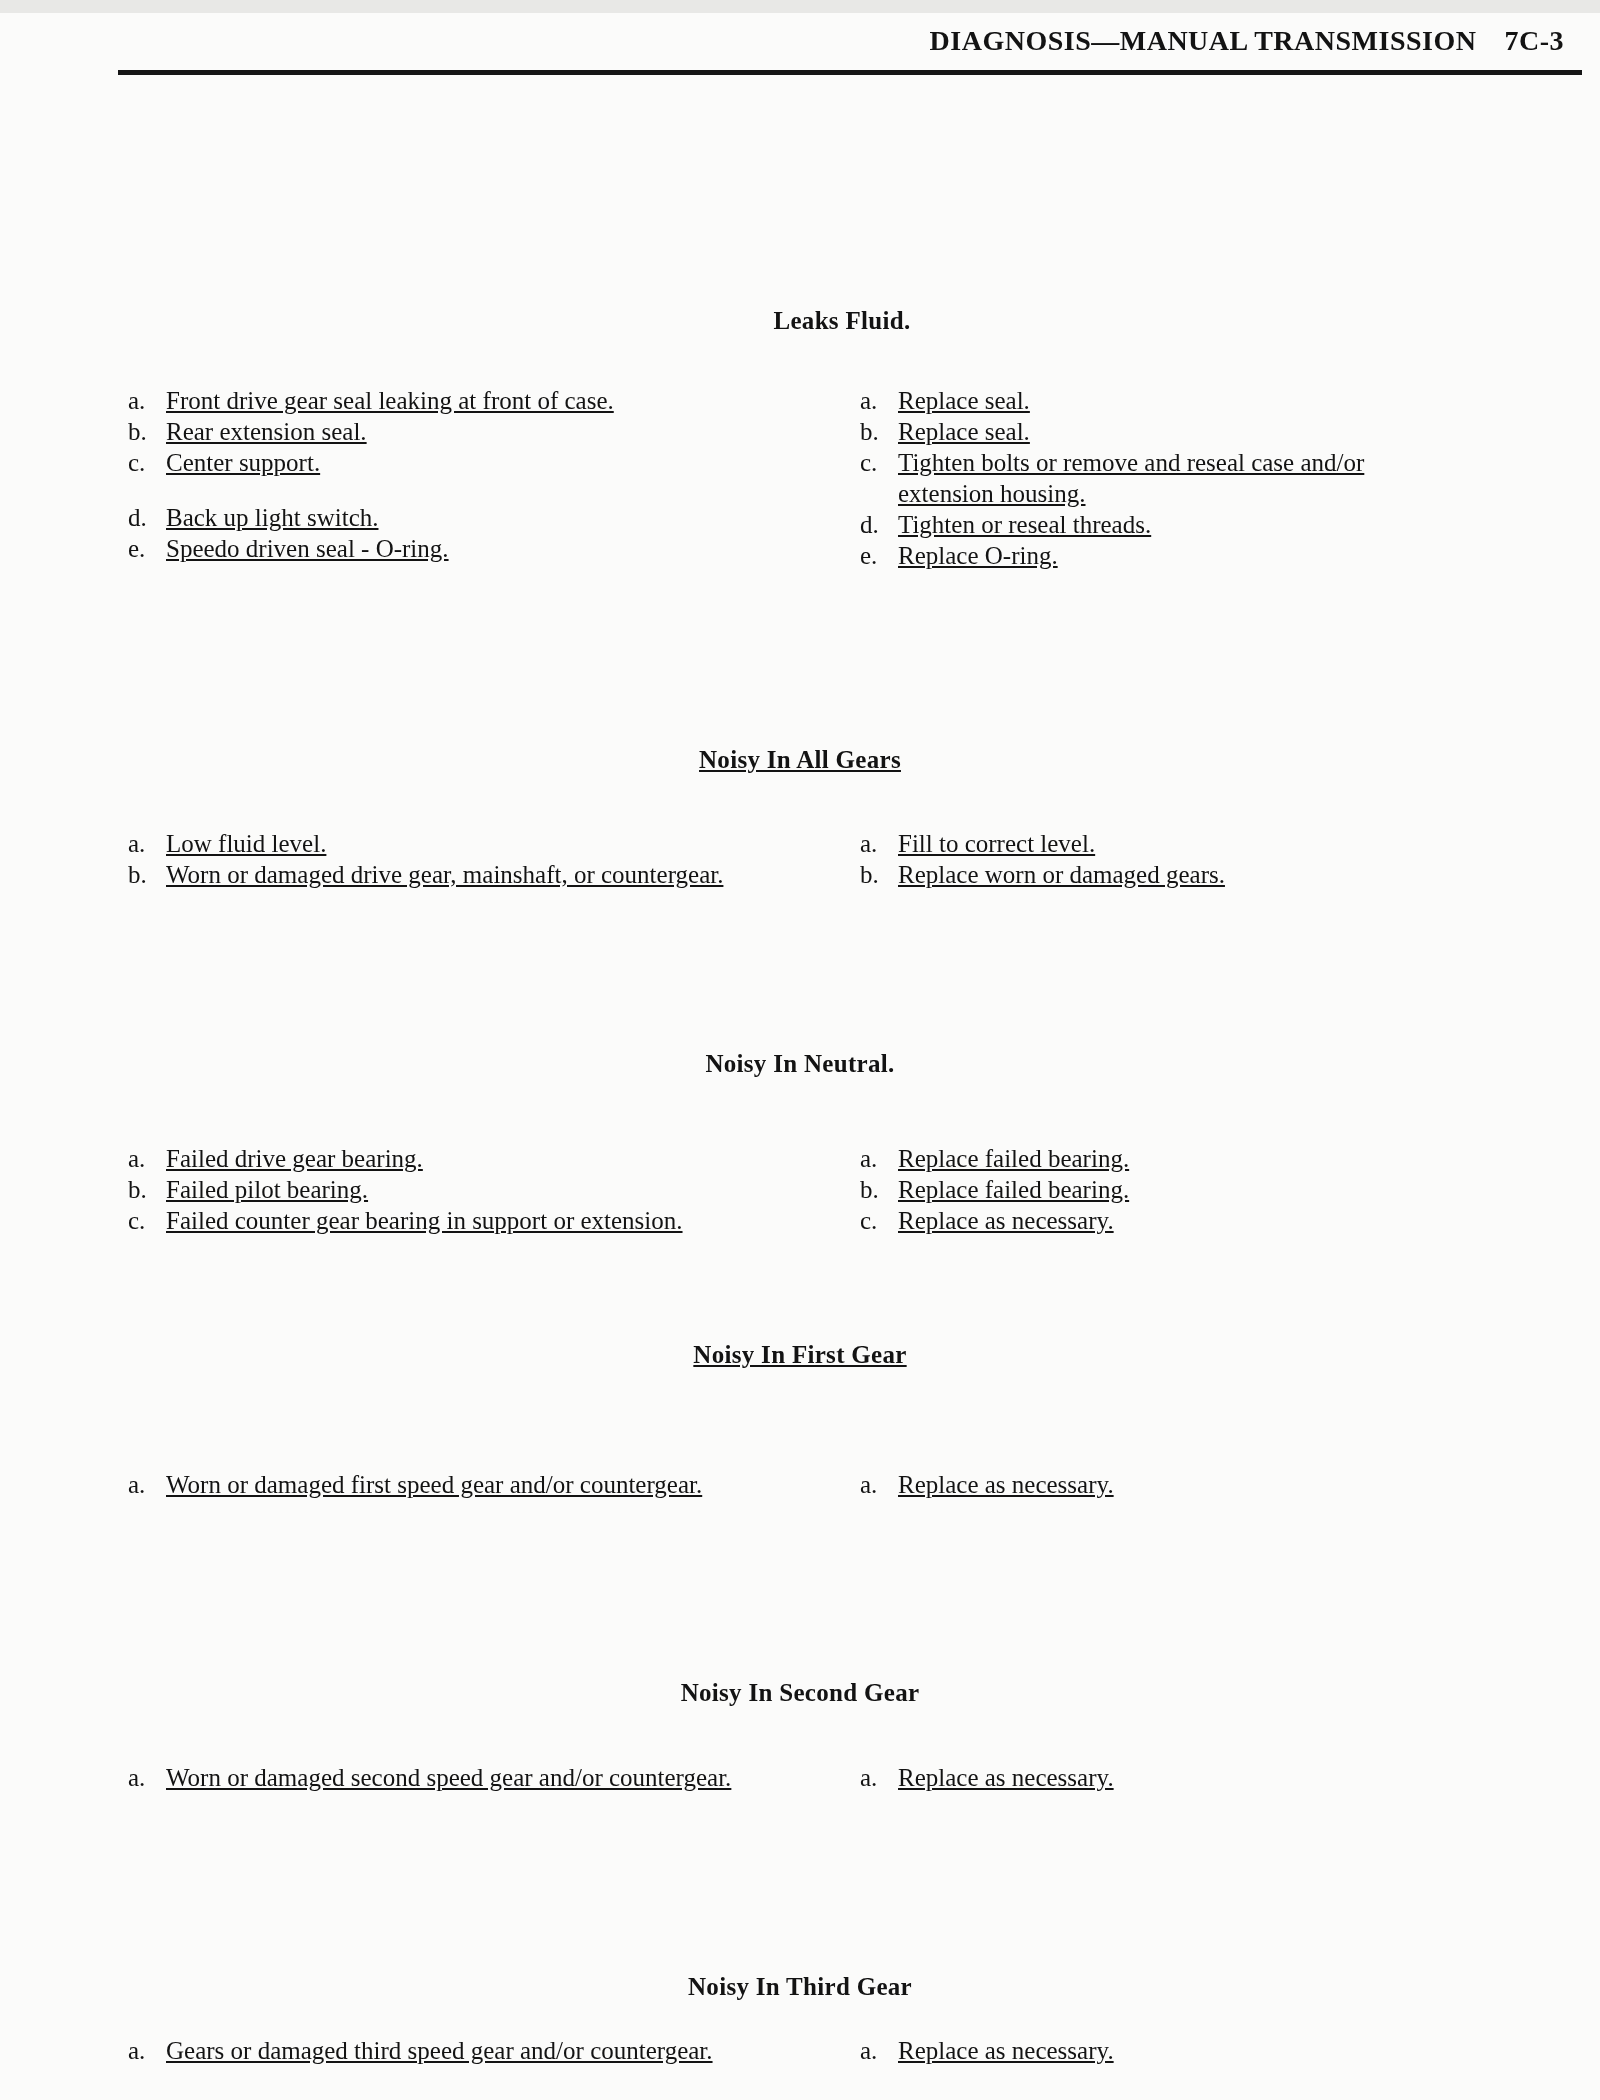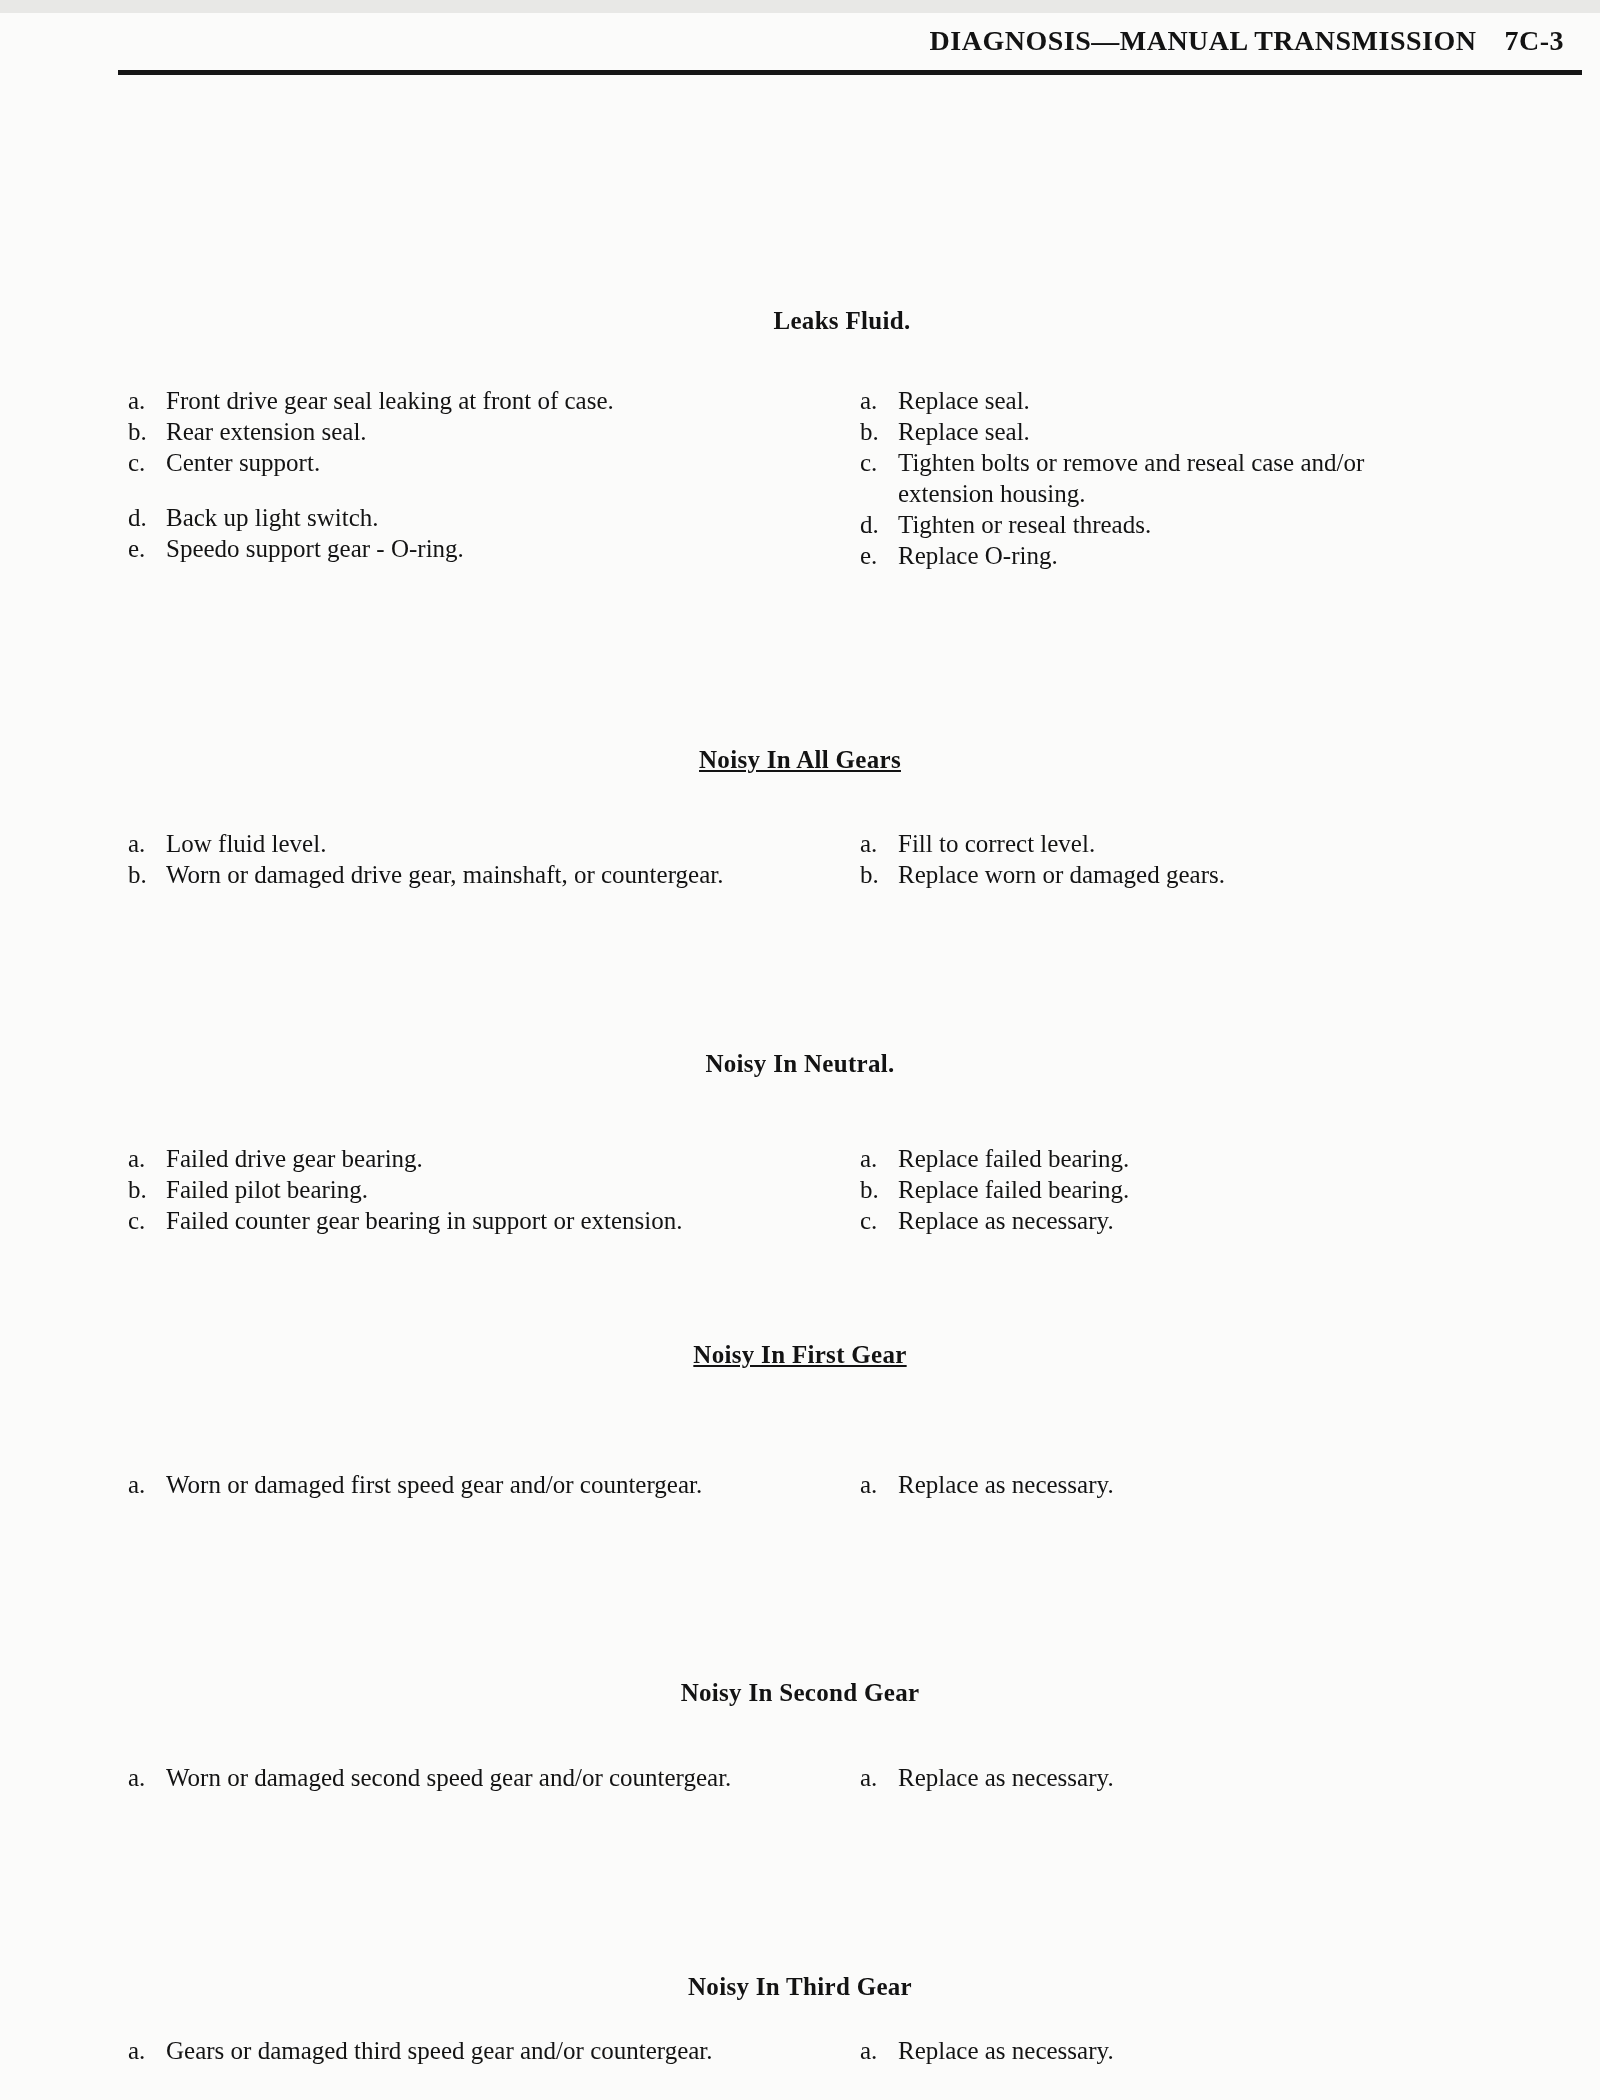--- a/index.html
+++ b/index.html
@@ -68,21 +68,21 @@
     line-height: 31px;
   }
   .col.causes { left: 128px; width: 690px; }
   .col.corrections { left: 860px; width: 505px; }
   .item { display: flex; }
   .item.gap-before { margin-top: 24px; }
   .item-label {
     flex: 0 0 38px;
     width: 38px;
   }
-  .item-text { flex: 1 1 auto; }
+  .item-text { flex: 1 1 auto; text-decoration: underline; }
   .bottom-edge {
     position: absolute;
     top: 2092px;
     left: 497px;
     width: 1103px;
     height: 6px;
     background: #101010;
   }
 </style>
 </head>
@@ -111,21 +111,21 @@
         <div class="item">
           <span class="item-label">c.</span>
           <span class="item-text">Center support.</span>
         </div>
         <div class="item gap-before">
           <span class="item-label">d.</span>
           <span class="item-text">Back up light switch.</span>
         </div>
         <div class="item">
           <span class="item-label">e.</span>
-          <span class="item-text">Speedo support gear - O-ring.</span>
+          <span class="item-text">Speedo driven seal - O-ring.</span>
         </div>
       </div>
       <div class="col corrections" style="top: 372px;">
         <div class="item">
           <span class="item-label">a.</span>
           <span class="item-text">Replace seal.</span>
         </div>
         <div class="item">
           <span class="item-label">b.</span>
           <span class="item-text">Replace seal.</span>

